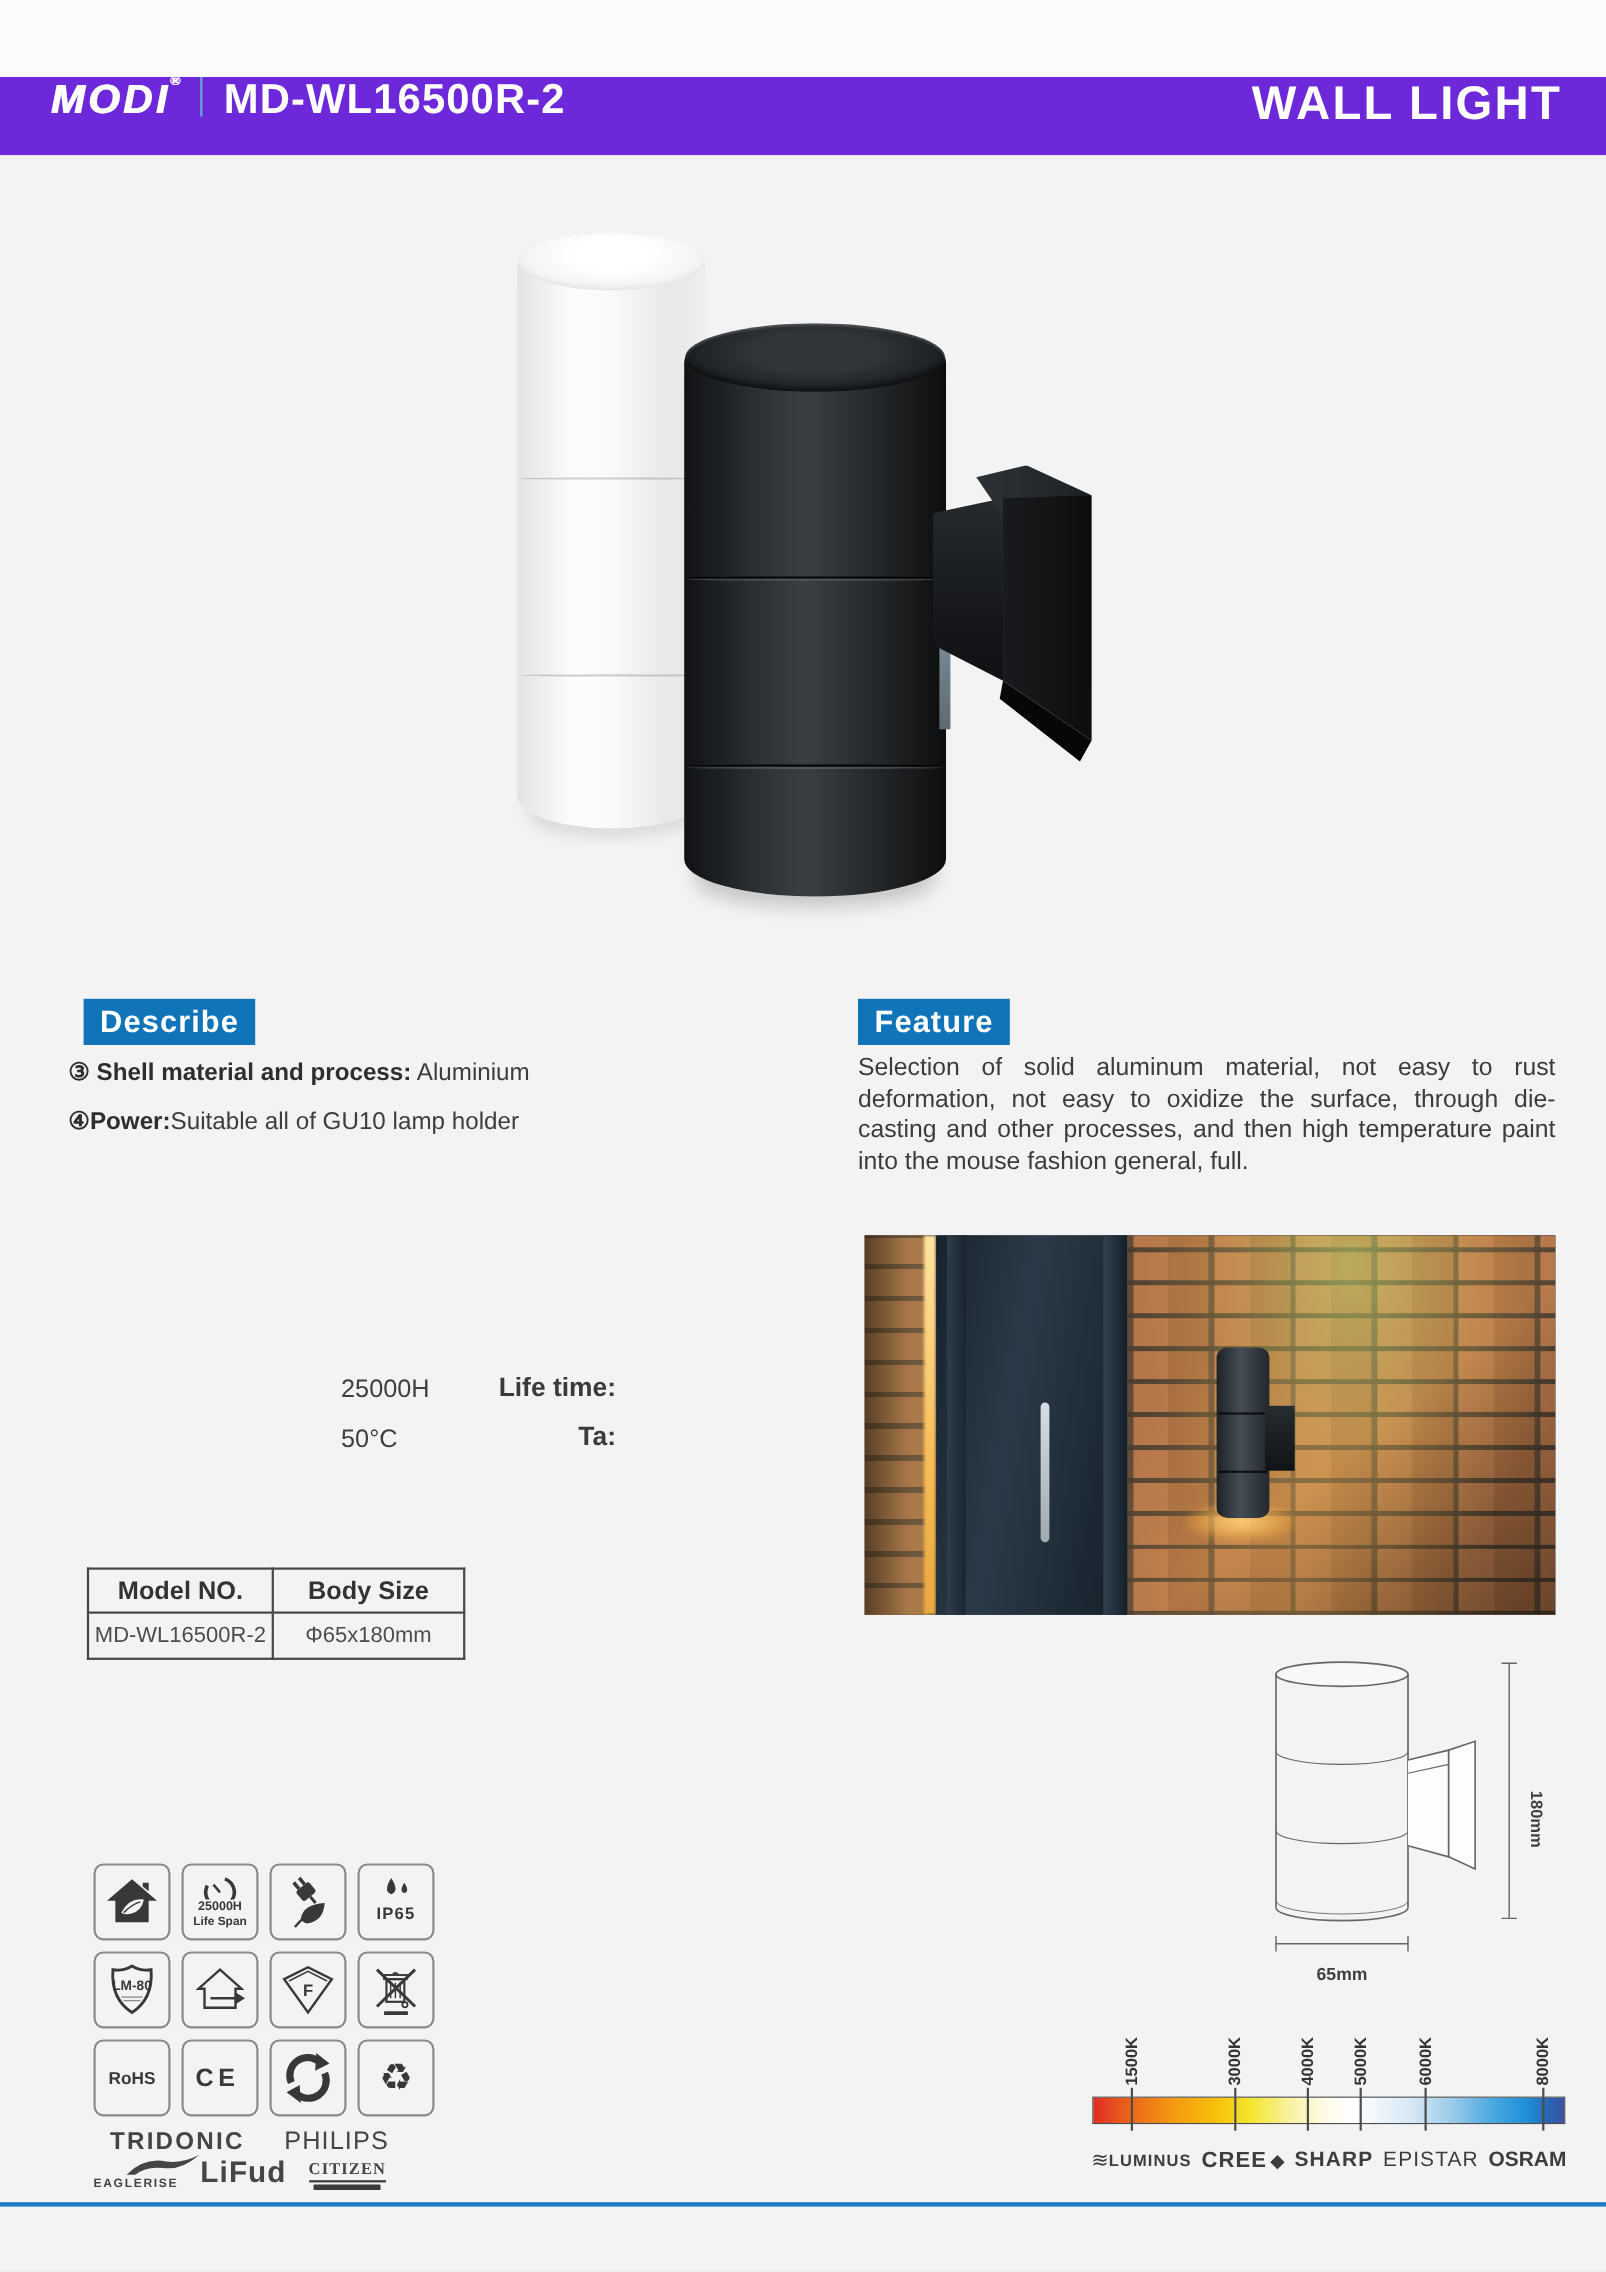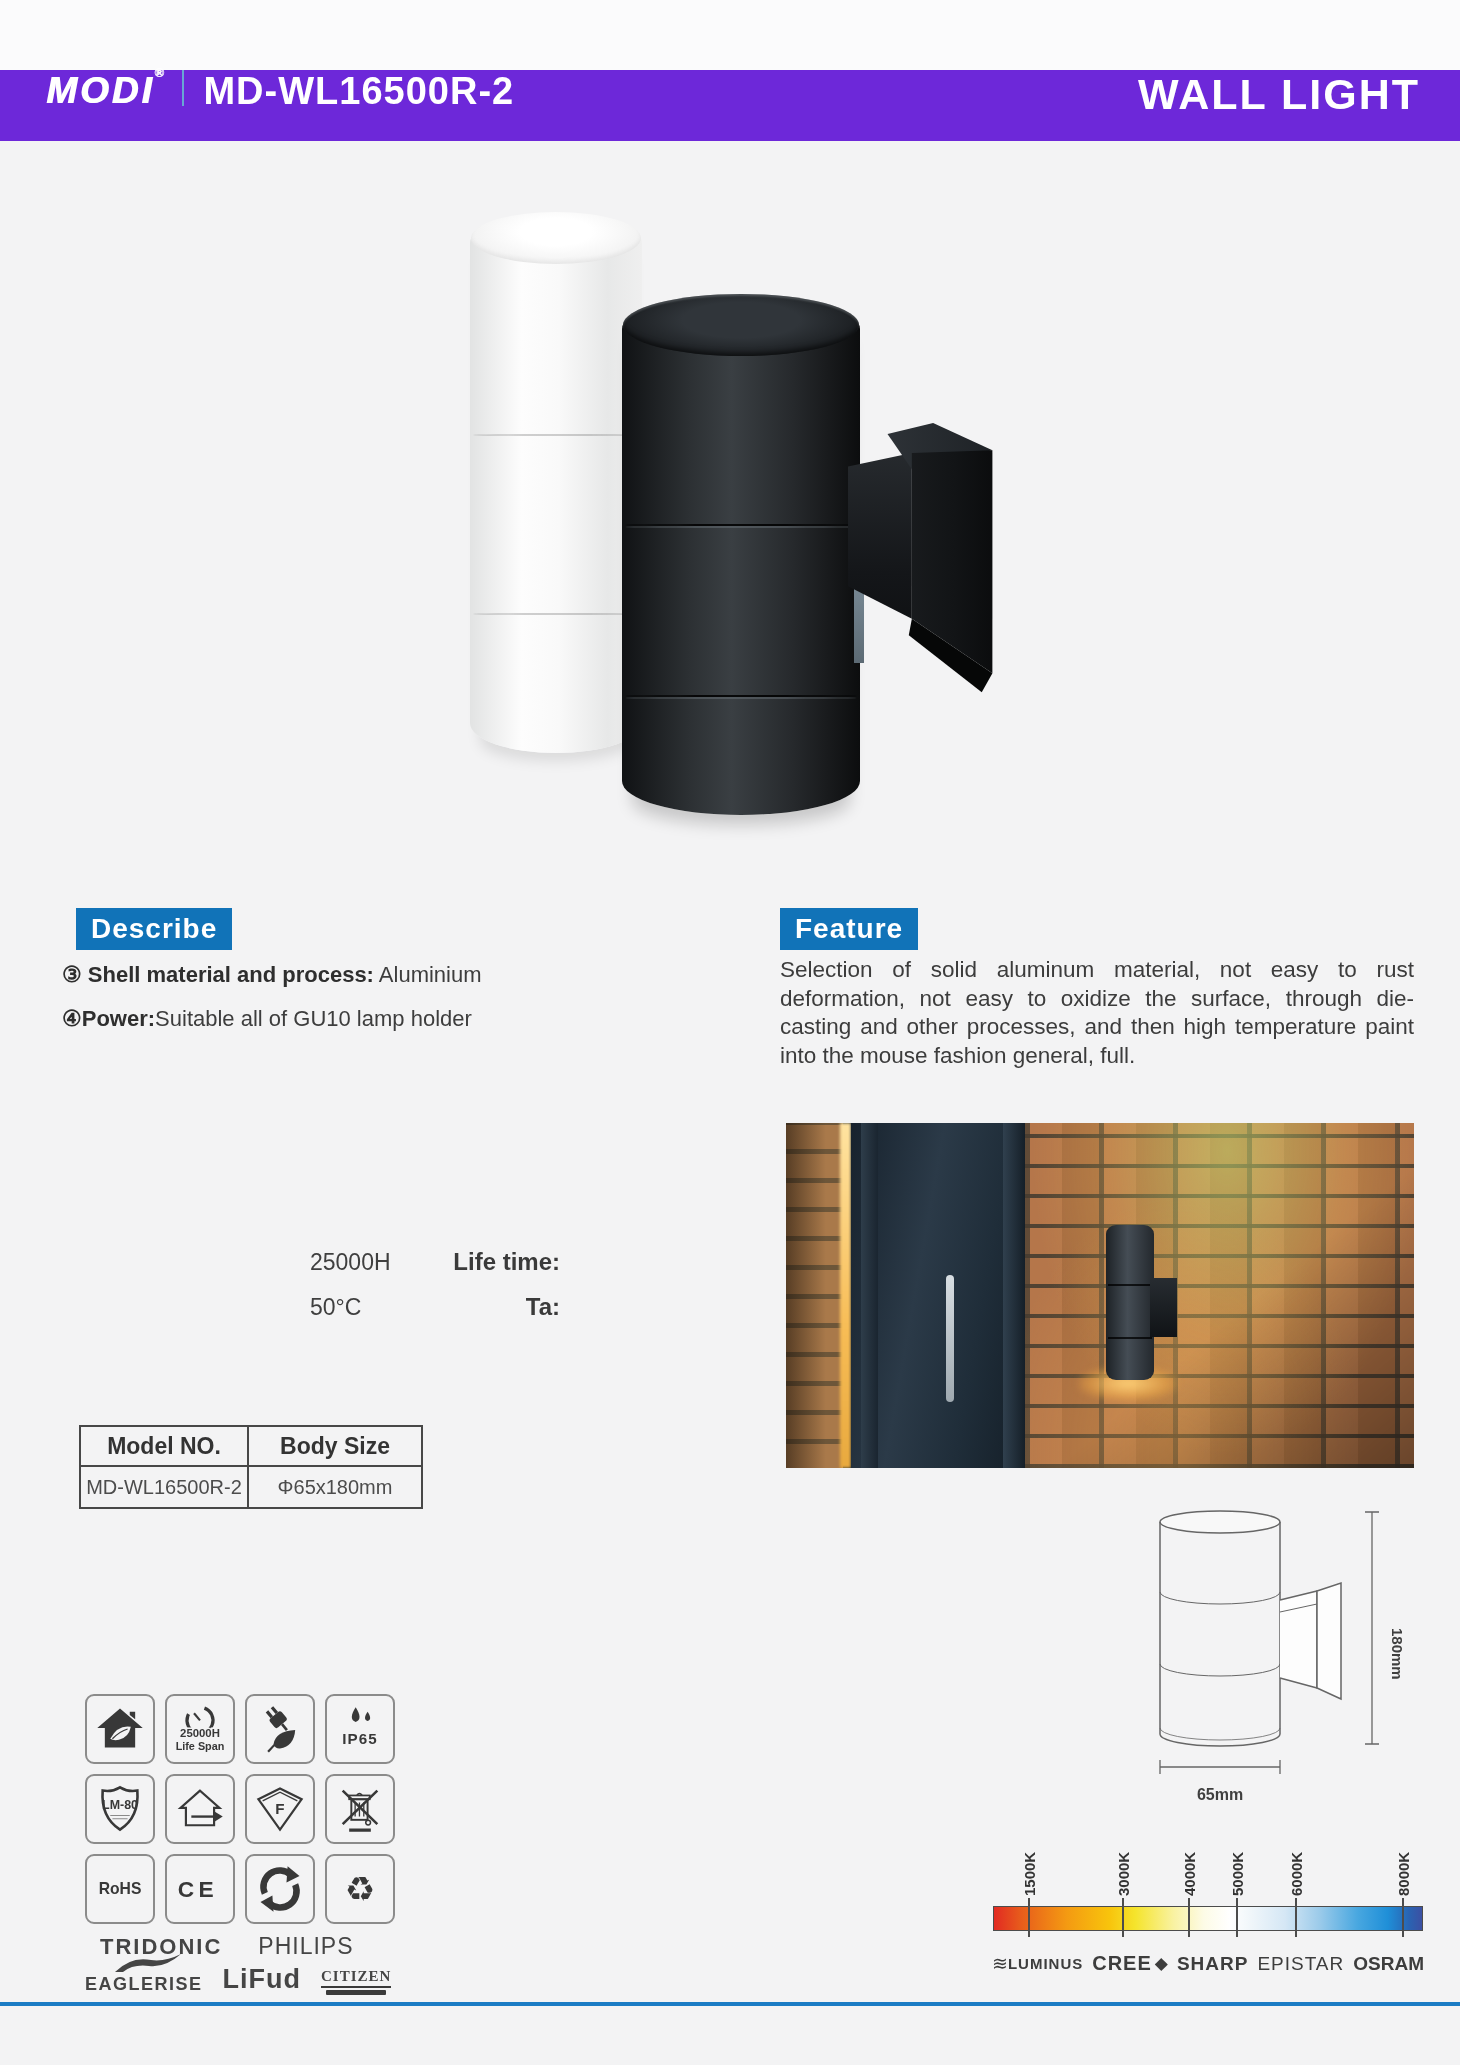--- a/index.html
+++ b/index.html
@@ -96,21 +96,21 @@
   .cert-cell{border:2px solid #8b8b8b;border-radius:9px;display:flex;align-items:center;
              justify-content:center;background:transparent;}
   .cicon{width:52px;height:52px;}
   .cicon text{font-family:"Liberation Sans",sans-serif;fill:#383838;text-anchor:middle;}
   .recycle-glyph{font-size:34px;color:#383838;line-height:1;}
   
   .partners1{position:absolute;left:100px;top:1933px;display:flex;align-items:baseline;gap:36px;color:#454545;}
   .p-tridonic{font-size:22px;font-weight:bold;letter-spacing:2px;}
   .p-philips{font-size:23px;font-weight:normal;letter-spacing:1px;}
   .partners2{position:absolute;left:85px;top:1960px;width:330px;display:flex;align-items:flex-end;gap:20px;color:#454545;}
-  .p-eaglerise{position:relative;font-size:18px;letter-spacing:1.5px;font-weight:bold;padding-top:14px;}
+  .p-eaglerise{position:relative;font-size:11px;letter-spacing:1.5px;font-weight:bold;padding-top:14px;}
   .eagle-svg{position:absolute;left:28px;top:-8px;width:70px;height:22px;}
   .p-lifud{font-size:27px;font-weight:bold;letter-spacing:1px;}
   .p-citizen{display:flex;flex-direction:column;align-items:center;font-family:"Liberation Serif",serif;}
   .citizen-text{font-size:15px;font-weight:bold;letter-spacing:1px;border-bottom:2px solid #3a3a3a;padding-bottom:1px;}
   .citizen-bar{margin-top:2px;width:86%;height:5px;background:#3a3a3a;border-radius:1px;}
   
   .dim-svg{position:absolute;left:1105px;top:1492px;}
   .dim-svg text{font-family:"Liberation Sans",sans-serif;fill:#3f3f3f;font-weight:bold;}
   
   .ct{position:absolute;left:993px;top:1836px;width:430px;height:104px;}

